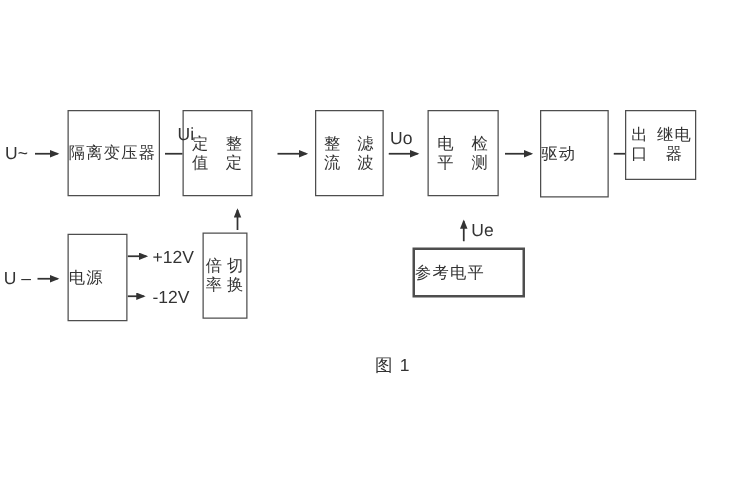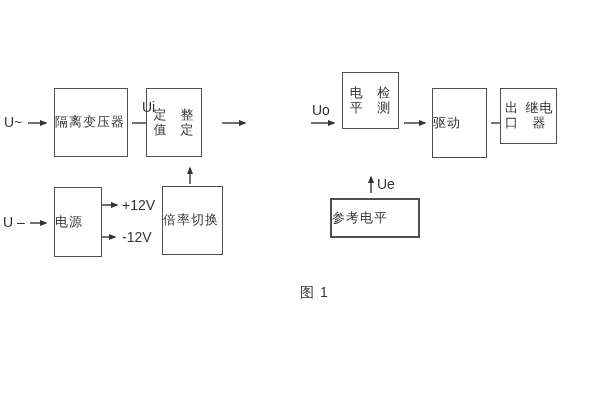--- a/index.html
+++ b/index.html
@@ -83,36 +83,40 @@
   </svg>
 
   <div class="box" style="left:54px;top:88px;width:74px;height:69px">
     <span class="ln">隔离</span>
     <span class="ln">变压器</span>
   </div>
   <div class="box" style="left:146px;top:88px;width:56px;height:69px">
     <span class="ln">定值</span>
     <span class="ln">整定</span>
   </div>
-  <div class="box" style="left:342px;top:72px;width:57px;height:57px">
+  <div class="box" style="left:252px;top:88px;width:55px;height:69px">
+    <span class="ln">整流</span>
+    <span class="ln">滤波</span>
+  </div>
+  <div class="box" style="left:342px;top:88px;width:57px;height:69px">
     <span class="ln">电平</span>
     <span class="ln">检测</span>
   </div>
   <div class="box" style="left:432px;top:88px;width:55px;height:70px">
     <span class="ln">驱动</span>
   </div>
   <div class="box" style="left:500px;top:88px;width:57px;height:56px">
     <span class="ln">出口</span>
     <span class="ln">继电器</span>
   </div>
 
   <div class="box" style="left:54px;top:187px;width:48px;height:70px">
     <span class="ln">电源</span>
   </div>
-  <div class="box" style="left:162px;top:186px;width:61px;height:69px">
+  <div class="box" style="left:162px;top:186px;width:36px;height:69px">
     <span class="ln">倍率</span>
     <span class="ln">切换</span>
   </div>
   <div class="box heavy" style="left:330px;top:198px;width:90px;height:40px">
     <span class="ln">参考电平</span>
   </div>
 
   <span class="lbl" style="left:4px;top:115px">U~</span>
   <span class="lbl" style="left:3px;top:215px">U –</span>
   <span class="lbl" style="left:142px;top:100px">Ui</span>

